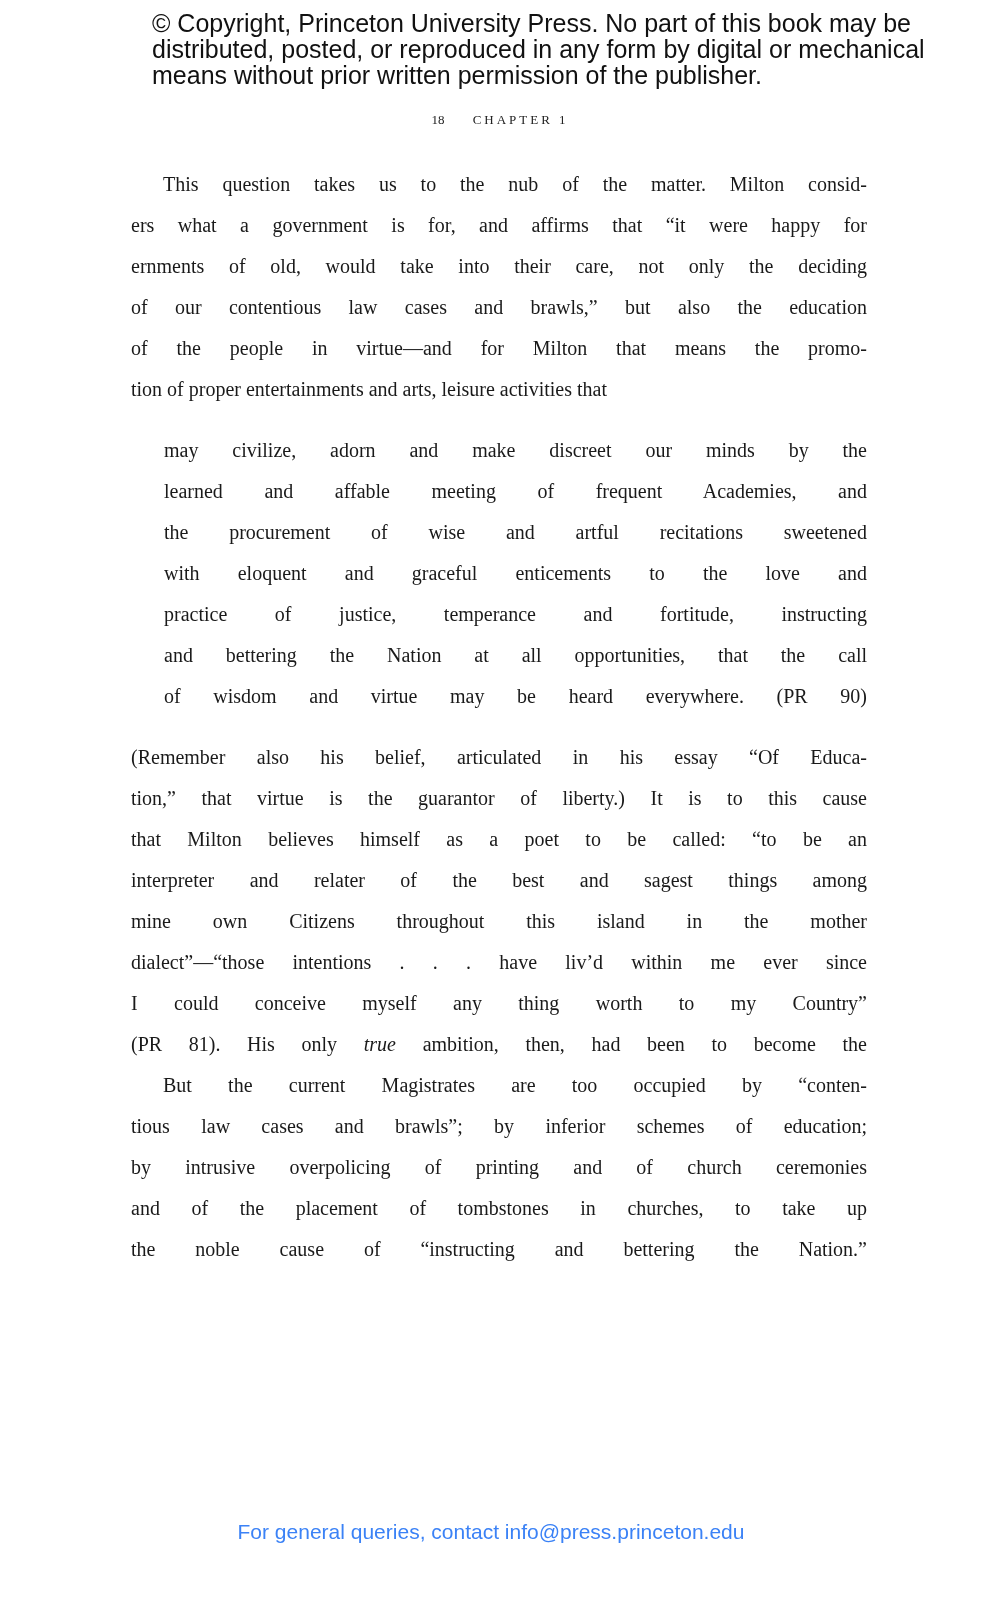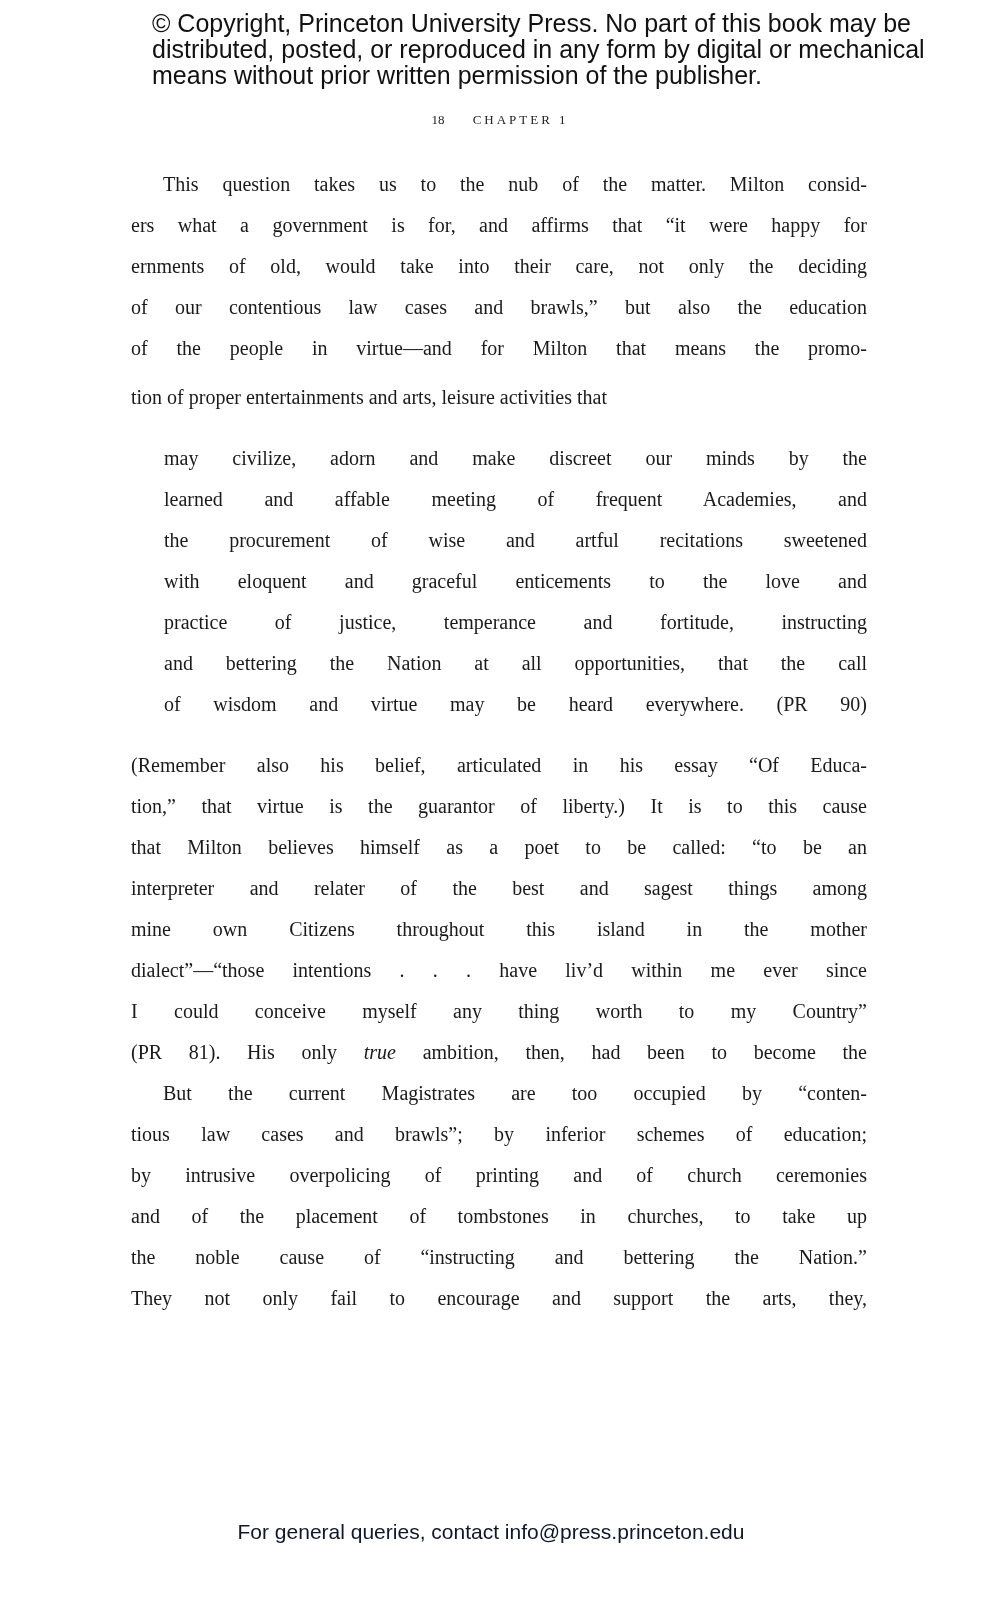--- a/index.html
+++ b/index.html
@@ -12,27 +12,27 @@
   .running-head {
     position: absolute; left: 0; top: 112px; width: 1000px; text-align: center;
     font-family: "Liberation Serif", serif; font-size: 13px; letter-spacing: 3px; color: #222;
   }
   .running-head .pnum { letter-spacing: 0; margin-right: 22px; }
   .body-text {
     position: absolute; left: 131px; top: 164px; width: 736px;
     font-family: "Liberation Serif", serif; font-size: 20px; line-height: 41px; color: #1a1a1a;
   }
   .line { white-space: nowrap; display: block; text-align: justify; text-align-last: justify; height: 41px; overflow: visible; }
-  .line.last { text-align-last: left; margin-top: 8px; }
+  .line.last { text-align-last: left; }
   .indent { padding-left: 32px; }
   .blockquote { margin: 20px 0 20px 33px; }
   .blockquote .line { width: 703px; }
   .footer {
     position: absolute; left: 0; top: 1520px; width: 982px; text-align: center;
-    font-family: "Liberation Sans", sans-serif; font-size: 21px; color: #0f172a;
+    font-family: "Liberation Sans", sans-serif; font-size: 21px; color: #3b82f6;
   }
   em { font-style: italic; }
 </style>
 </head>
 <body>
 
 <div class="copyright">
   <div>© Copyright, Princeton University Press. No part of this book may be</div>
   <div>distributed, posted, or reproduced in any form by digital or mechanical</div>
   <div>means without prior written permission of the publisher.</div>
@@ -73,17 +73,16 @@
     <span class="line">I could conceive myself any thing worth to my Country”</span>
     <span class="line"><span>(PR 81). His only </span><em>true</em><span> ambition, then, had been to become the</span></span>
   </div>
 
   <div>
     <span class="line indent">But the current Magistrates are too occupied by “conten-</span>
     <span class="line">tious law cases and brawls”; by inferior schemes of education;</span>
     <span class="line">by intrusive overpolicing of printing and of church ceremonies</span>
     <span class="line">and of the placement of tombstones in churches, to take up</span>
     <span class="line">the noble cause of “instructing and bettering the Nation.”</span>
-    <span class="line">They not only fail to encourage and support the arts, they,</span>
   </div>
 </div>
 
 <div class="footer">For general queries, contact info@press.princeton.edu</div>
 
 </body></html>

